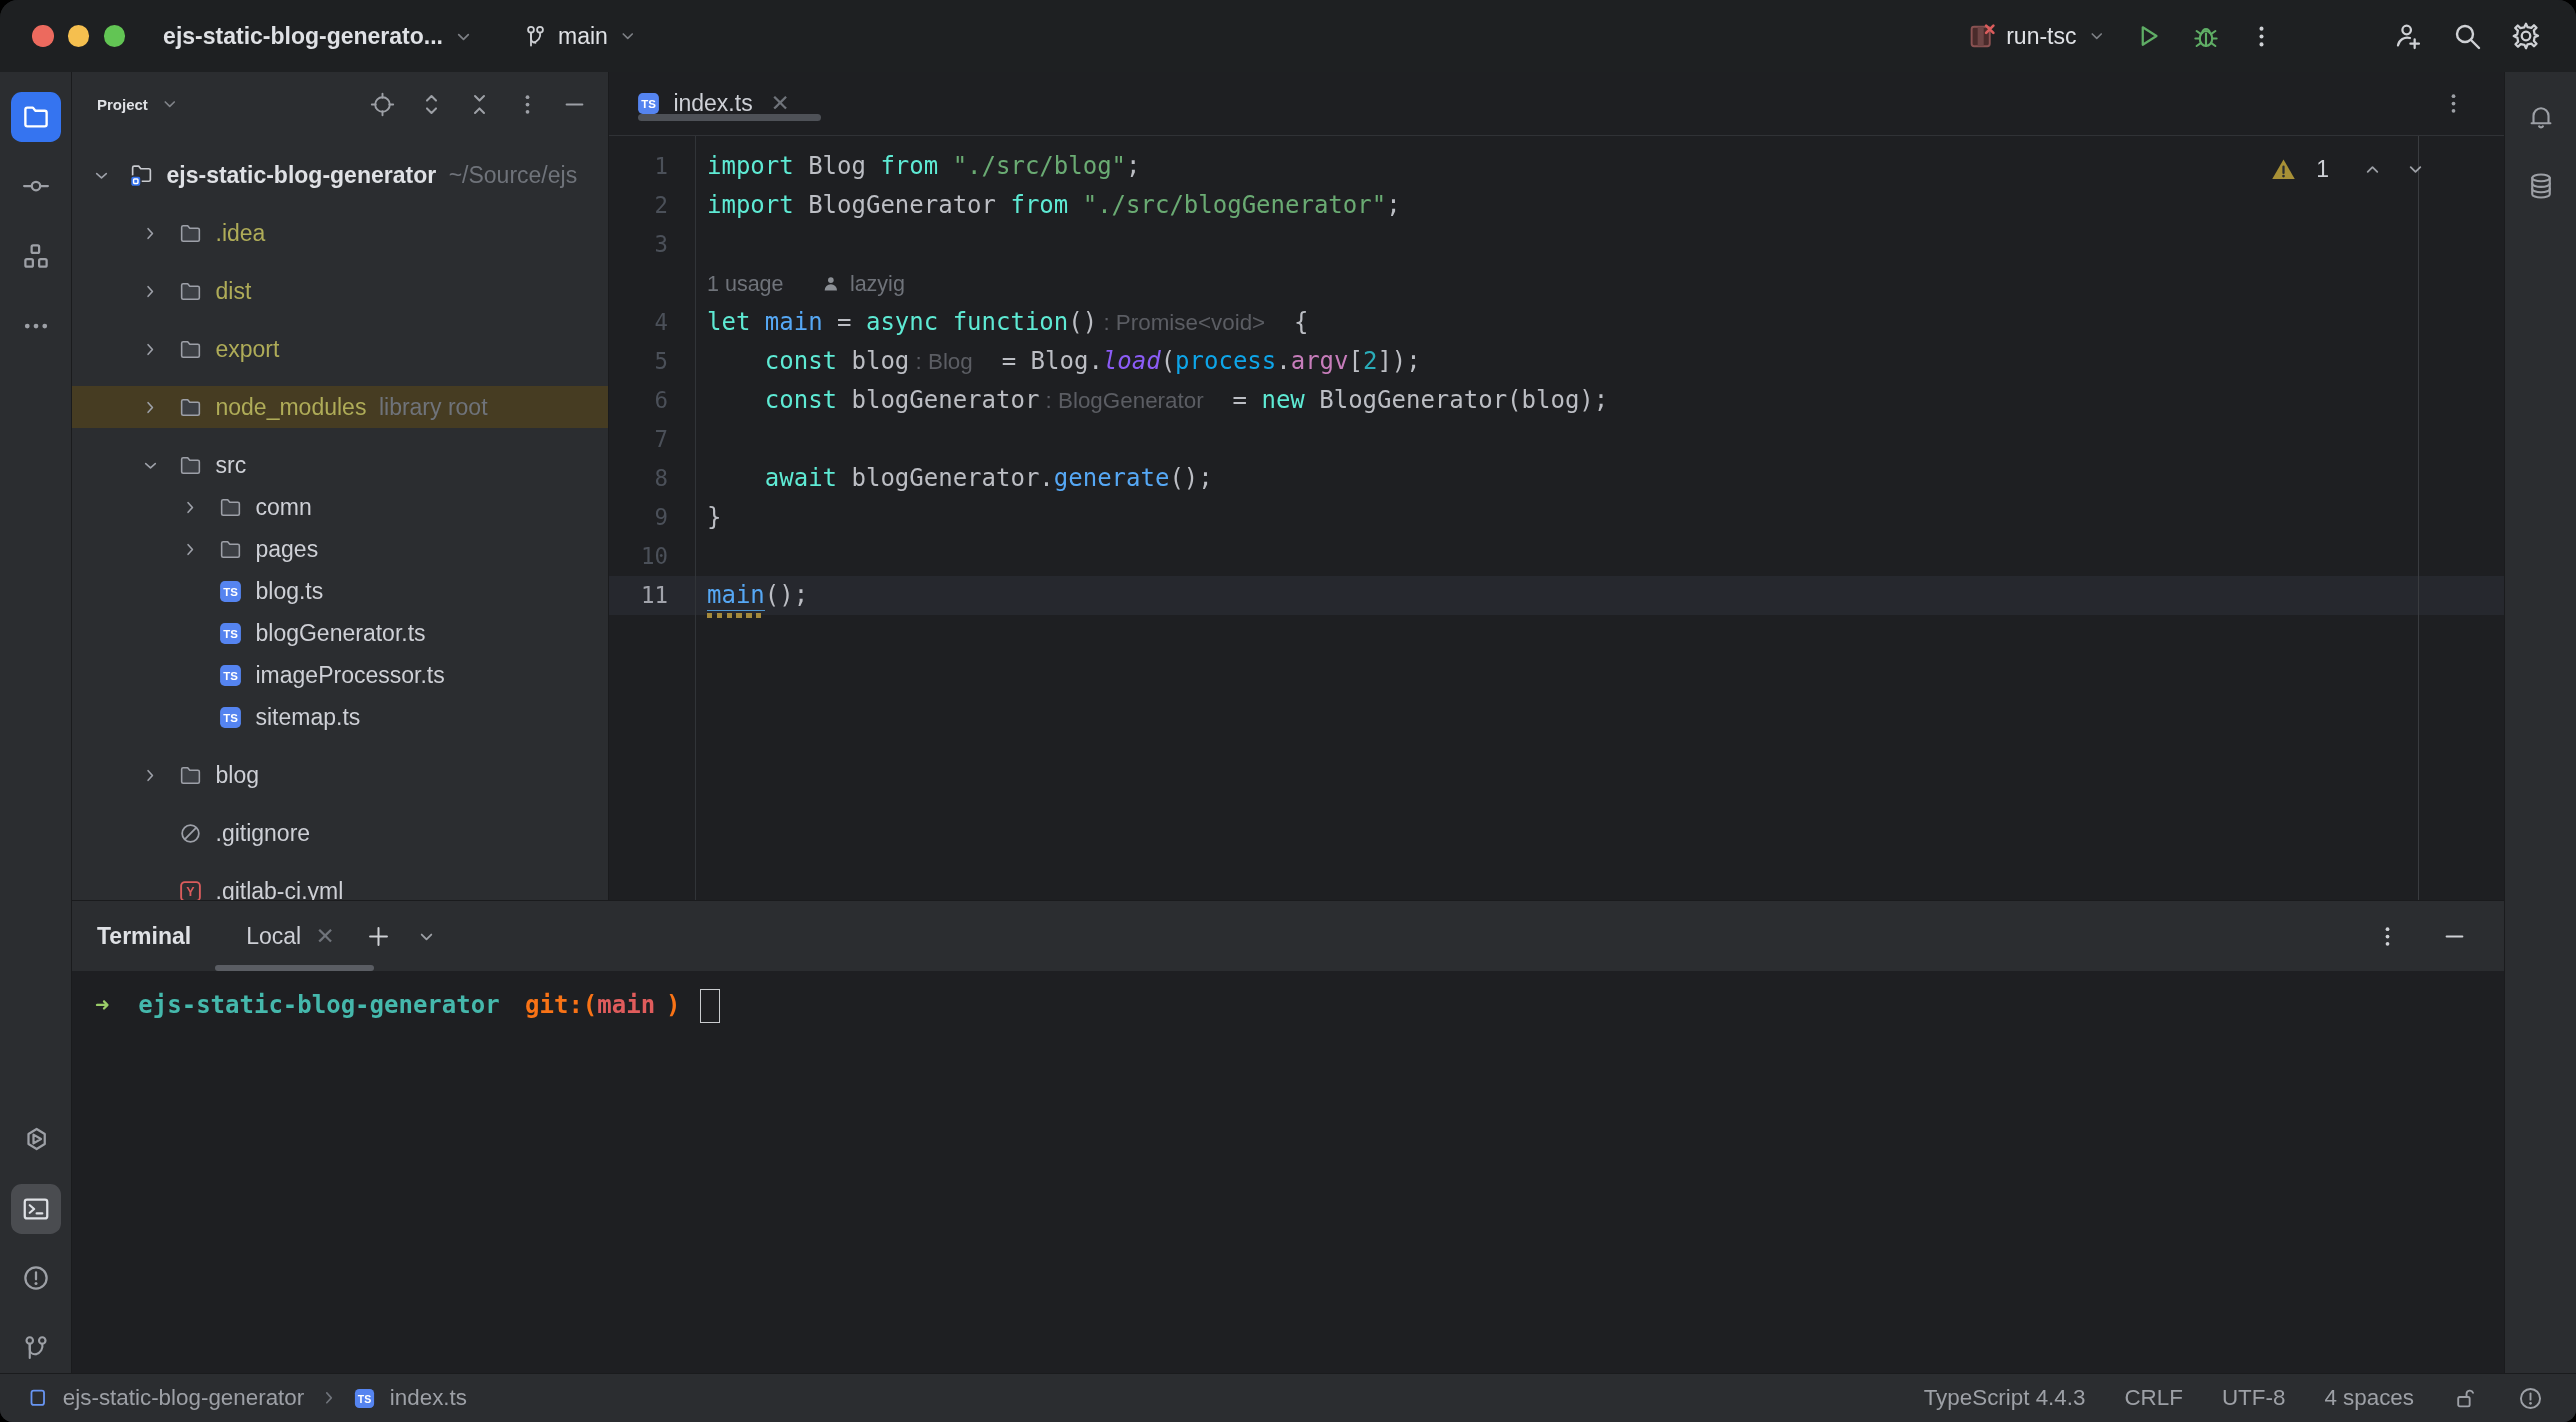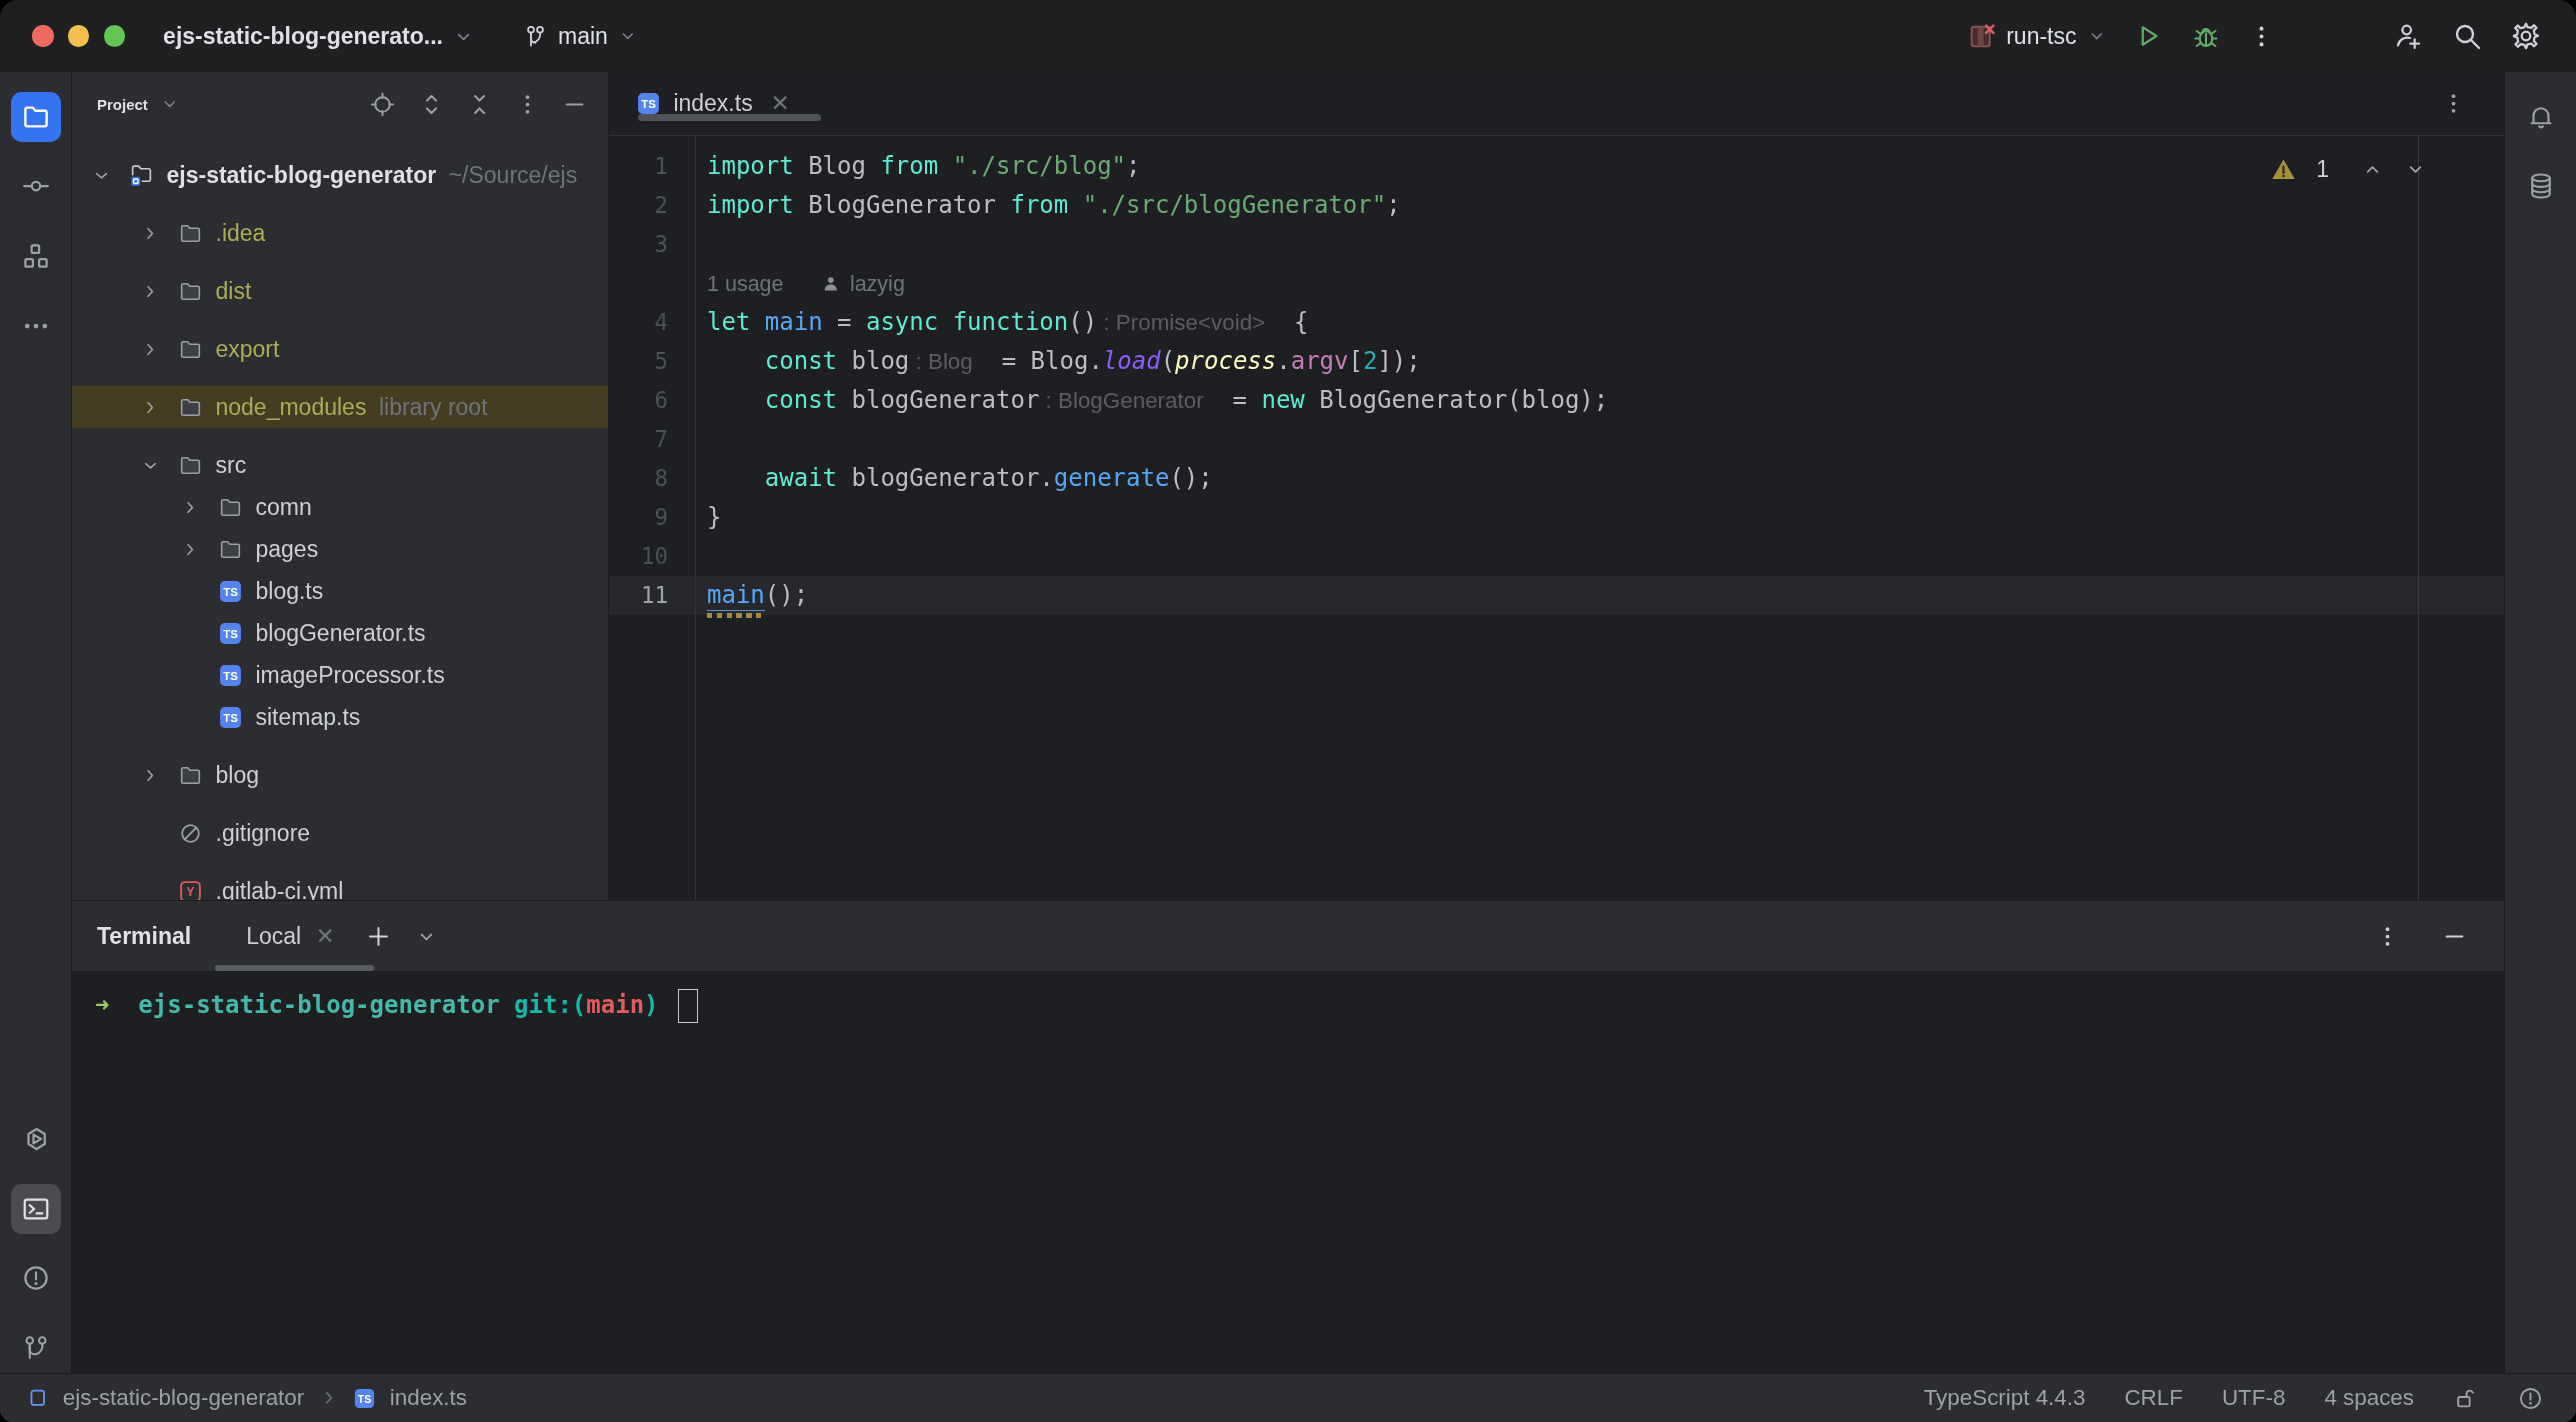--- a/index.html
+++ b/index.html
@@ -61,21 +61,21 @@
   .code-area { flex:1; position:relative; overflow:hidden; font-family:"DejaVu Sans Mono", monospace; font-size:24px; }
   .gutter-sep { position:absolute; left:86px; top:0; bottom:0; width:0.9px; background:#313438; z-index:1; }
   .margin-guide { position:absolute; left:1809px; top:0; bottom:0; width:0.9px; background:#3a3c40; z-index:2; }
   #code-rows { position:relative; padding-top:10.7px; }
   .code-row { height:39px; line-height:39px; white-space:pre; position:relative; }
   .code-row.current { background:#26282e; }
   .ln { display:inline-block; width:59px; text-align:right; color:#4b5059; font-size:22.4px; vertical-align:top; }
   .code-row.current .ln { color:#a1a3ab; }
   .body { margin-left:39px; }
   .kw{color:#5eead4;} .pl{color:#BCBEC4;} .st{color:#6AAB73;} .fn{color:#56A8F5;}
-  .fni{color:#8b5cf6;font-style:italic;} .gl{color:#fef9c3;font-style:italic;} .pr{color:#C77DBB;}
+  .fni{color:#8b5cf6;font-style:italic;} .gl{color:#0ea5e9;} .pr{color:#C77DBB;}
   .nu{color:#2AACB8;}
   .hi{color:#5B5D63;font-family:"Liberation Sans",sans-serif;font-size:22.4px;}
   .lk{color:#56A8F5; border-bottom:1.8px solid #4E94CE; position:relative; padding-bottom:0.9px;}
   .lk::after{content:""; position:absolute; left:0; right:0; bottom:-8px; height:4.5px;
              background:repeating-linear-gradient(90deg,#A58A3C 0 5.4px,transparent 5.4px 9.8px);}
   .vision { font-family:"Liberation Sans",sans-serif; font-size:21.5px; color:#6f737a; display:inline-flex; align-items:center; gap:9px;}
   .vision .vgap{width:19.7px;}
   .inspections { position:absolute; top:19.7px; right:77px; display:flex; align-items:center; gap:19.7px; z-index:3;
                  color:#ced0d6; font-size:23px; font-family:"Liberation Sans",sans-serif; }
 
@@ -83,21 +83,21 @@
   .terminal { flex:1; display:flex; flex-direction:column; border-top:0.9px solid #1a1b1d; min-height:0; }
   .term-header { height:70px; background:#2b2d30; display:flex; align-items:center; padding:0 36px 0 25px; position:relative; flex:0 0 auto;}
   .term-title { color:#dfe1e5; font-size:23px; font-weight:700; }
   .term-tab { margin-left:55px; display:flex; align-items:center; gap:14.3px; color:#ced0d6; font-size:23px; }
   .term-tab .close { color:#6f737a; }
   .term-plus { margin-left:30px; } .term-chev { margin-left:23px; }
   .term-underline { position:absolute; left:143px; bottom:0; width:159px; height:6.3px; border-radius:3.6px; background:#5a5d63; }
   .term-header .right { margin-left:auto; display:flex; align-items:center; gap:41px; }
   .term-body { flex:1; background:#1e1f22; padding:14.3px 0 0 23px; font-family:"DejaVu Sans Mono",monospace; font-size:24px; font-weight:700; }
   #term-line { line-height:41px; white-space:pre; display:flex; align-items:center; }
-  .t-arrow{color:#9ACD68;} .t-dir{color:#45B8AC;} .t-git{color:#14b8a6;} .t-branch{color:#E05C5C;} .t-sp{color:#ccc;}
+  .t-arrow{color:#9ACD68;} .t-dir{color:#45B8AC;} .t-git{color:#f97316;margin-left:11px;} .t-branch{color:#E05C5C;} .t-sp{color:#ccc;}
   .cursor { display:inline-block; width:19.7px; height:34px; border:1.8px solid #c9cbce; margin-left:5.4px; }
 
   
   .statusbar { height:49px; background:#2b2d30; border-top:0.9px solid #1a1b1d; display:flex; align-items:center;
                color:#9da0a6; font-size:22.4px; padding:0 32px 0 27px; flex:0 0 auto; } 
   .crumbs { display:flex; align-items:center; gap:14.3px; }
   .sb-right { margin-left:auto; display:flex; align-items:center; gap:39px; }
   .ts-badge-sm { width:23px; height:23px; }
 </style>
 </head>

